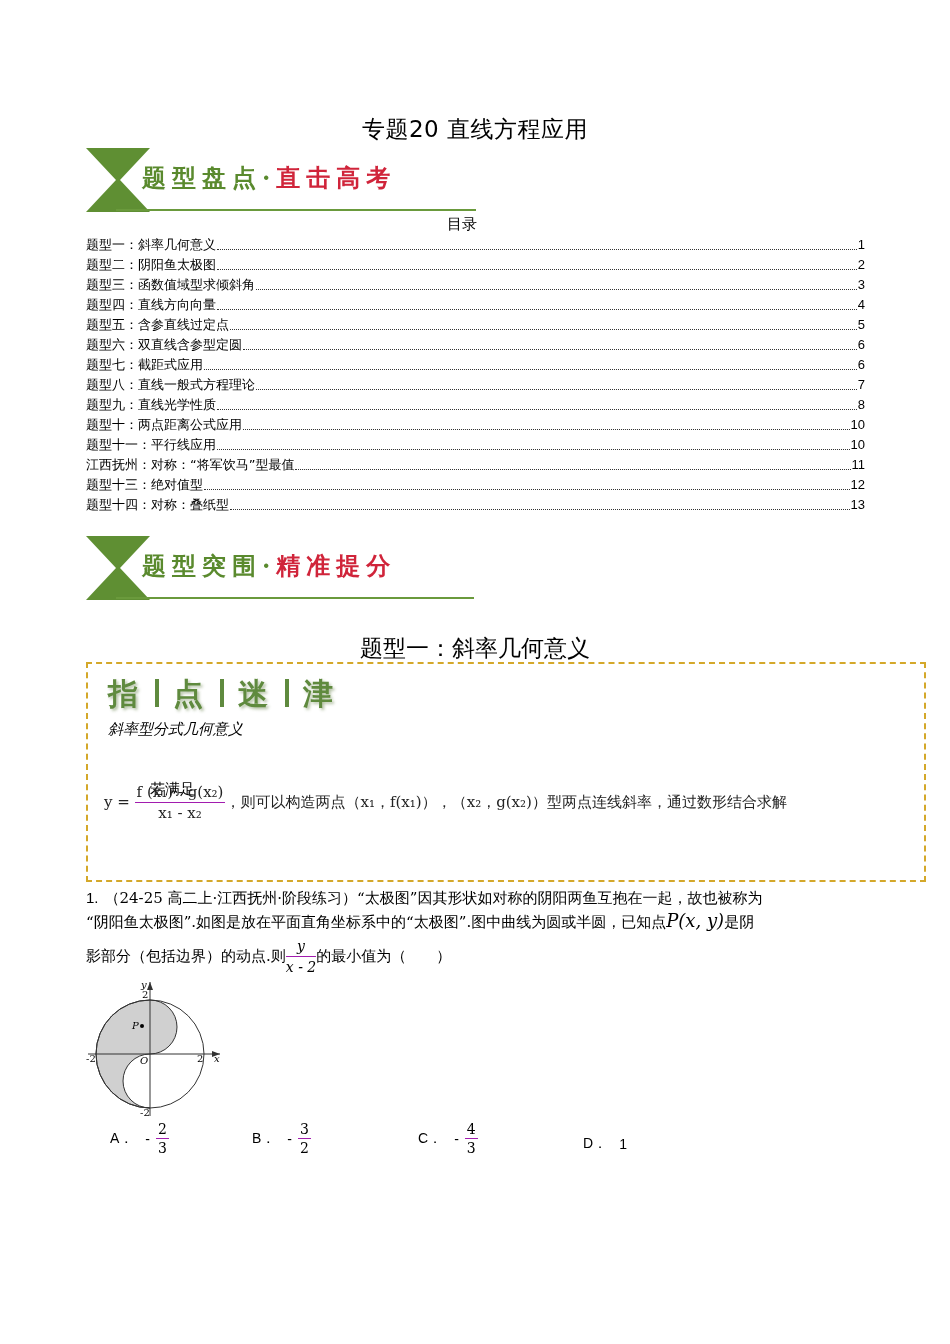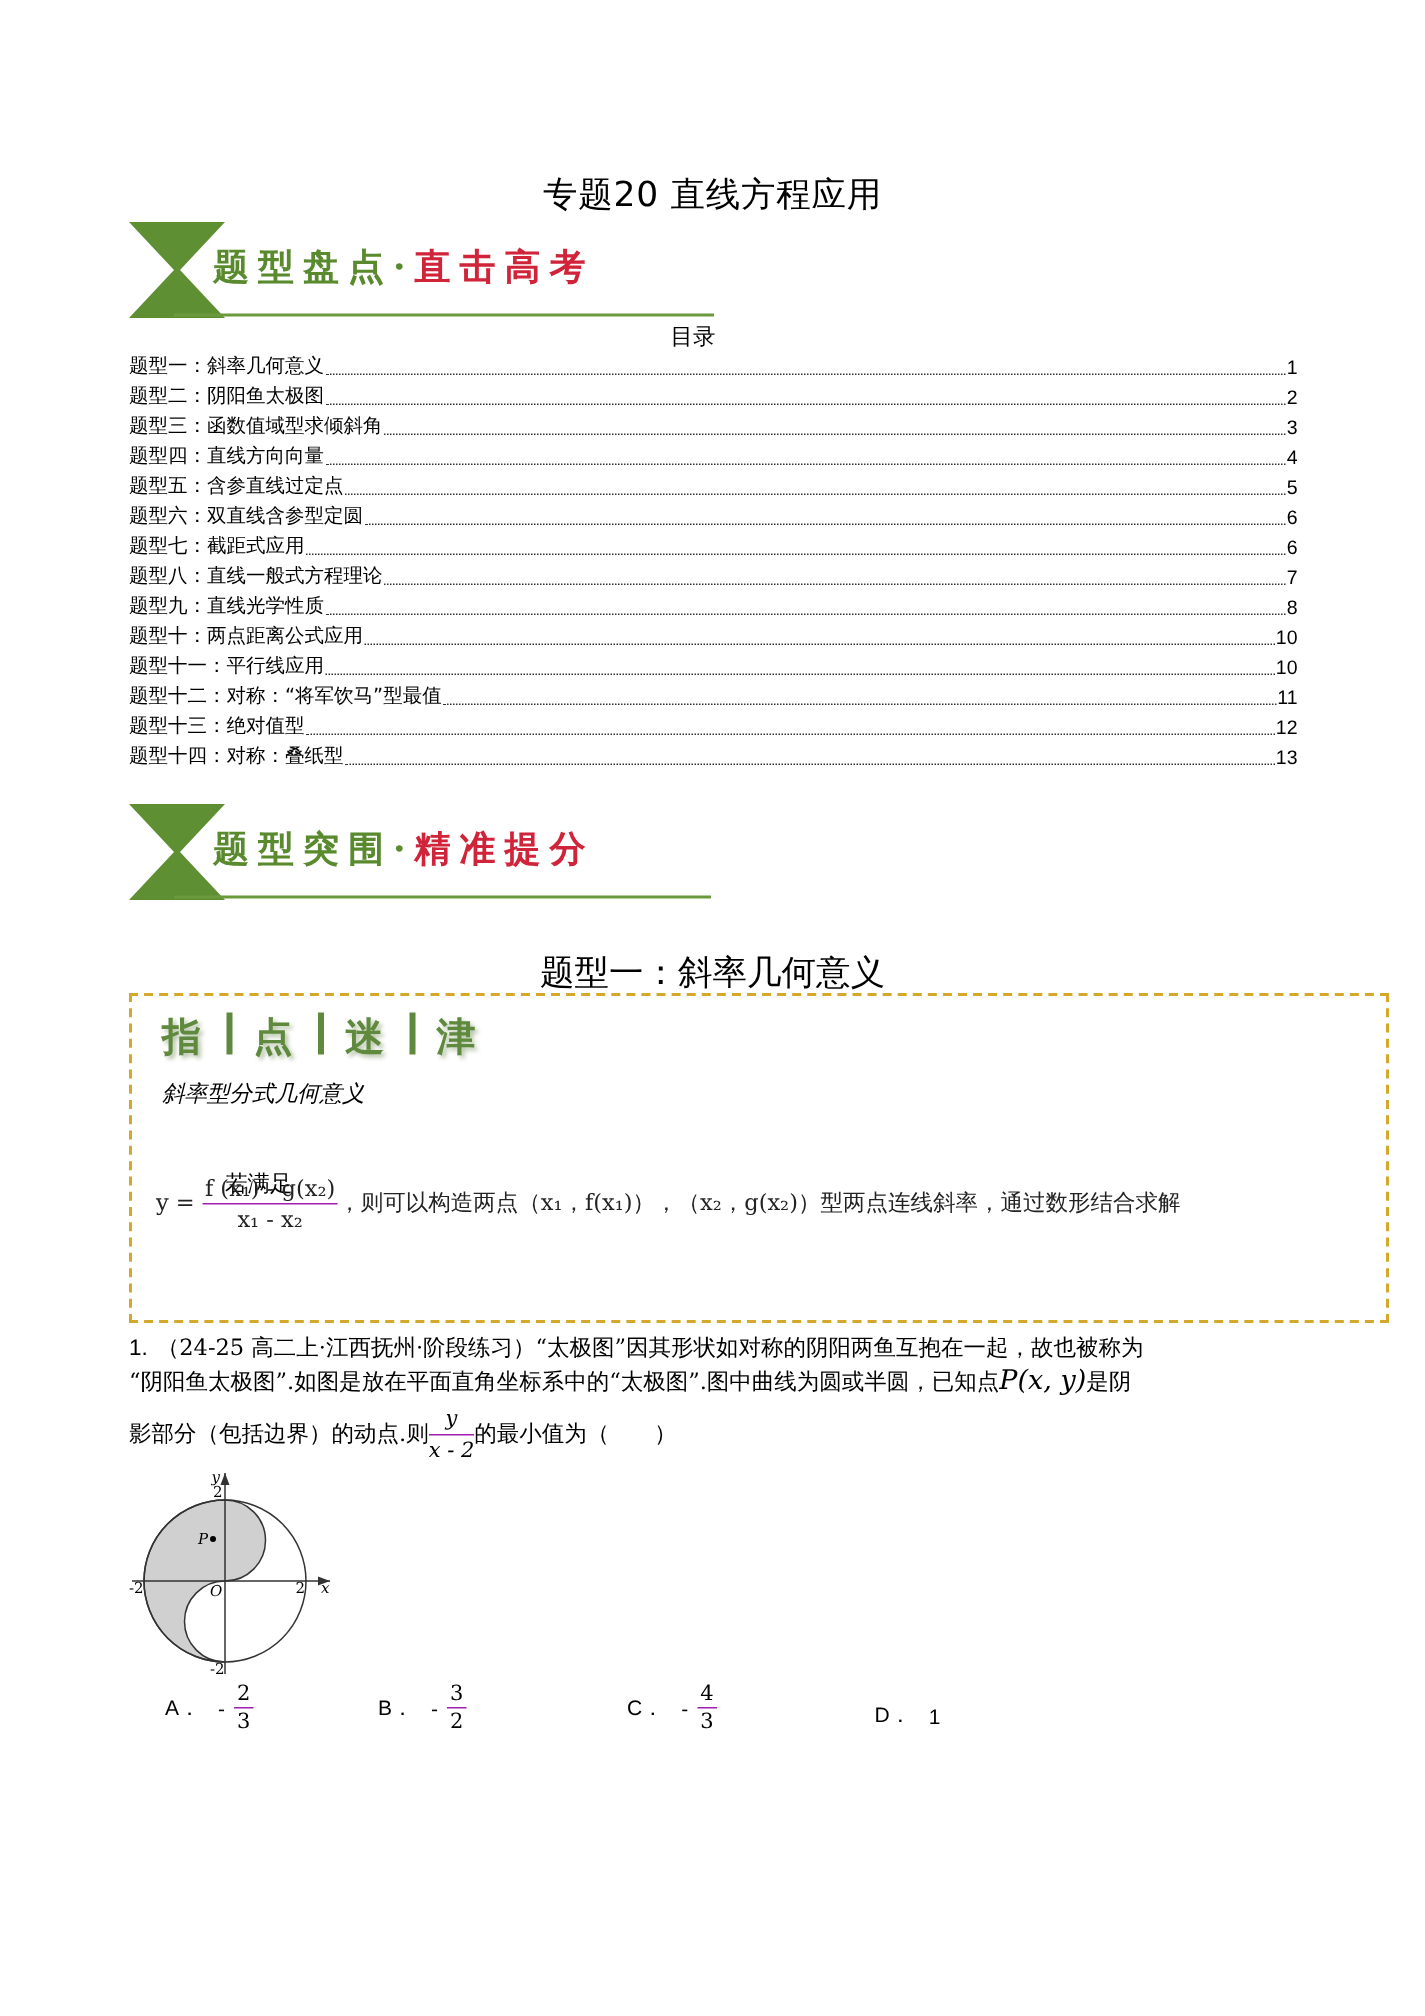--- a/index.html
+++ b/index.html
@@ -19,21 +19,21 @@
   .toc-title { left:0; width:924px; top:215px; text-align:center; font-size:15px; font-family:"DejaVu Serif", serif; }
   .toc { left:86px; top:235px; width:779px; }
   .toc-row { display:flex; align-items:flex-end; height:20px; font-size:13px; line-height:20px; }
   .toc-row .lbl { white-space:nowrap; }
   .toc-row .dots { flex:1; border-bottom:1.5px dotted #333; margin:0 1px 5px 1px; height:1px; }
   .toc-row .pg { font-family:"Liberation Sans", sans-serif; font-size:13px; }
 
   .section-title { left:0; width:950px; top:633px; text-align:center; font-size:23px; }
 
   .tipbox { left:86px; top:662px; width:840px; height:220px; border:2px dashed #d4a82a; box-sizing:border-box; }
-  .tip-head { position:absolute; left:20px; top:10px; font-size:26px; font-weight:bold; color:#5f8a3e; letter-spacing:3px;
+  .tip-head { position:absolute; left:20px; top:10px; font-size:30px; font-weight:bold; color:#5f8a3e; letter-spacing:3px;
               text-shadow:2px 2px 3px rgba(90,120,60,0.45); font-family:Liberation Sans, sans-serif; white-space:nowrap; }
   .tip-head .sep { display:inline-block; width:4px; height:28px; background:#5f8a3e; margin:0 14px; vertical-align:-3px; }
   .tip-line { position:absolute; left:20px; font-size:15px; font-family:"DejaVu Serif", serif; white-space:nowrap; }
   .ital { font-style:italic; }
   .frac { display:inline-block; vertical-align:middle; text-align:center; font-family:"DejaVu Serif", serif; }
   .frac .num { display:block; border-bottom:1px solid #a21caf; padding:0 2px; line-height:20px; }
   .frac .den { display:block; line-height:20px; }
   .formula { position:absolute; left:16px; top:118px; font-size:15px; font-family:"DejaVu Serif", serif; white-space:nowrap; color:#222; }
   .q-line { position:absolute; left:86px; font-size:15px; font-family:"DejaVu Serif", serif; white-space:nowrap; }
 
@@ -112,21 +112,21 @@
       <span class="lbl">题型十：两点距离公式应用</span>
       <span class="dots"></span>
       <span class="pg">10</span>
     </div>
   <div class="toc-row">
       <span class="lbl">题型十一：平行线应用</span>
       <span class="dots"></span>
       <span class="pg">10</span>
     </div>
   <div class="toc-row">
-      <span class="lbl">题型十二：对称：“将军饮马”型最值</span>
+      <span class="lbl">江西抚州：对称：“将军饮马”型最值</span>
       <span class="dots"></span>
       <span class="pg">11</span>
     </div>
   <div class="toc-row">
       <span class="lbl">题型十三：绝对值型</span>
       <span class="dots"></span>
       <span class="pg">12</span>
     </div>
   <div class="toc-row">
       <span class="lbl">题型十四：对称：叠纸型</span>

